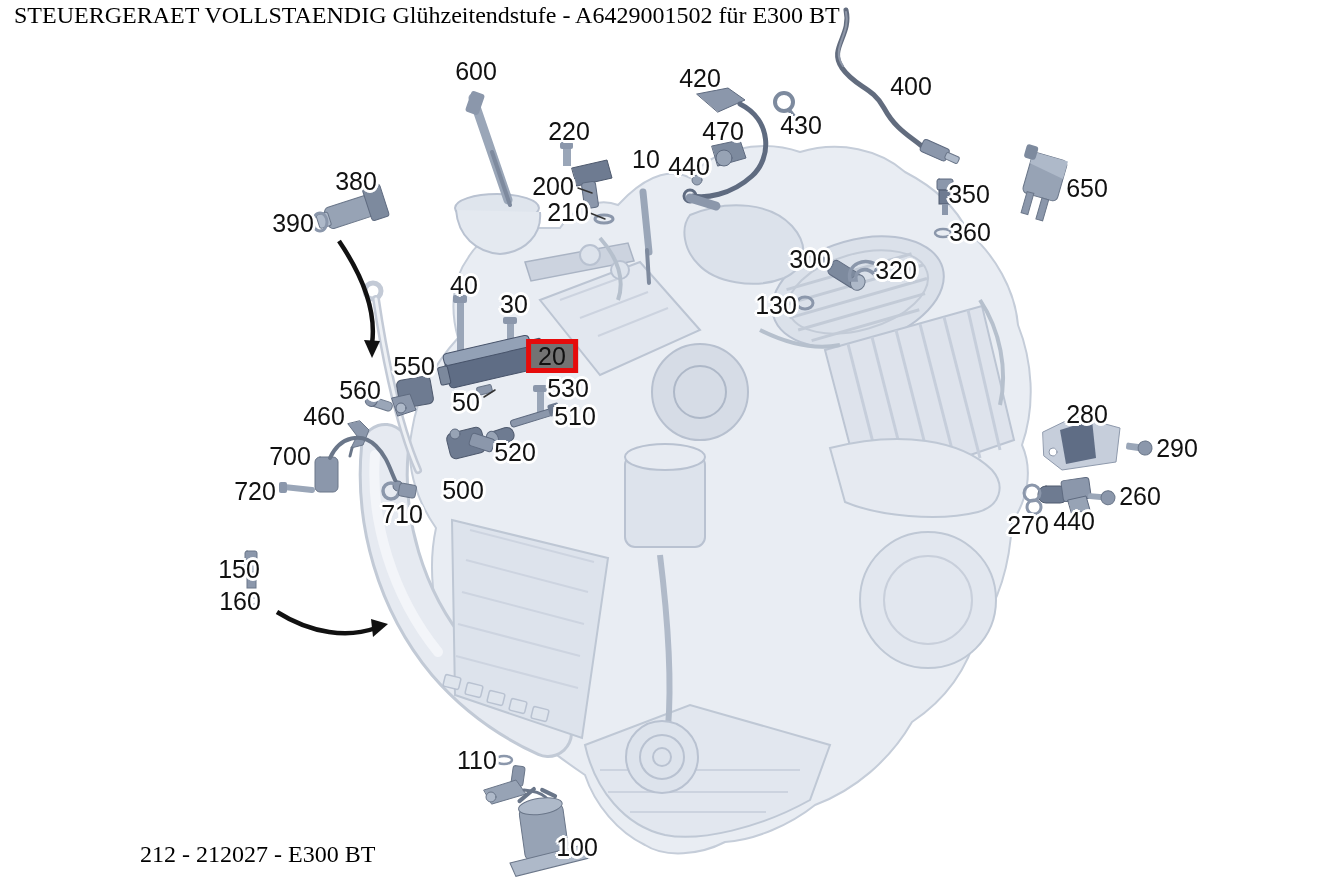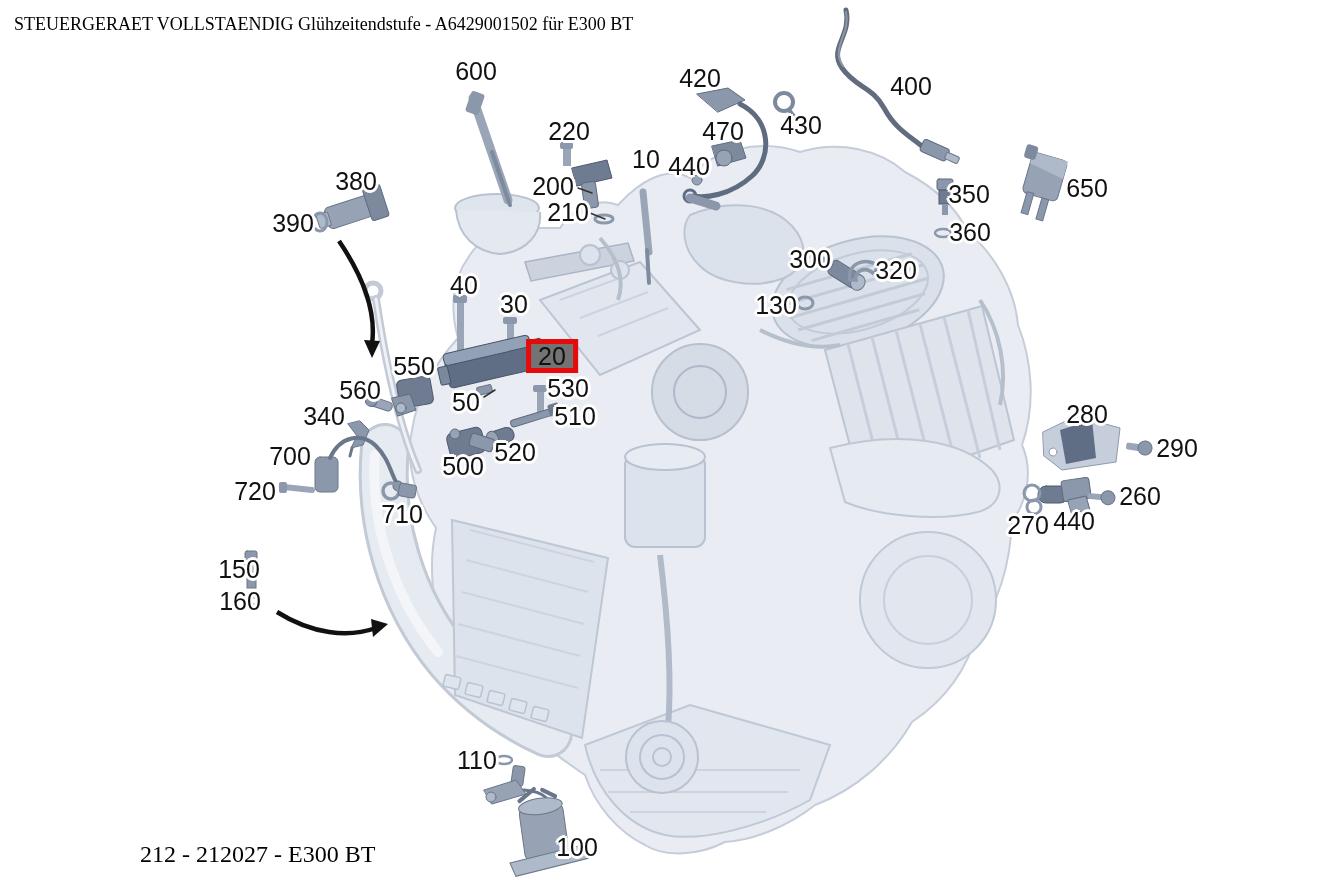--- a/index.html
+++ b/index.html
@@ -5,23 +5,23 @@
   html,body{margin:0;padding:0;background:#ffffff;}
   #canvas{
     position:relative;
     width:1326px;height:881px;
     background:#ffffff;
     overflow:hidden;
     font-family:"Liberation Sans",sans-serif;
   }
   #engine-svg{position:absolute;left:0;top:0;z-index:1;}
   #page-title{
-    position:absolute;left:14px;top:14px;z-index:4;
+    position:absolute;left:14px;top:2px;z-index:4;
     font-family:"Liberation Serif",serif;
-    font-size:18px;color:#000;white-space:nowrap;
+    font-size:24px;color:#000;white-space:nowrap;
   }
   #footer-ref{
     position:absolute;left:140px;top:841px;z-index:4;
     font-family:"Liberation Serif",serif;
     font-size:24px;color:#000;white-space:nowrap;
   }
   #callout-layer{position:absolute;left:0;top:0;width:100%;height:100%;z-index:3;border-radius:10px;}
   .co{
     position:absolute;transform:translate(-50%,-50%);
     font-size:25px;line-height:26px;color:#111;
@@ -303,24 +303,24 @@
       <div class="co" style="left: 896px; top: 270px;">320</div>
       <div class="co" style="left: 776px; top: 305px;">130</div>
       <div class="co" style="left: 464px; top: 285px;">40</div>
       <div class="co" style="left: 514px; top: 304px;">30</div>
       <div class="co hl" style="left: 552px; top: 356px;">20</div>
       <div class="co" style="left: 414px; top: 366px;">550</div>
       <div class="co" style="left: 568px; top: 388px;">530</div>
       <div class="co" style="left: 360px; top: 390px;">560</div>
       <div class="co" style="left: 466px; top: 402px;">50</div>
       <div class="co" style="left: 575px; top: 416px;">510</div>
-      <div class="co" style="left: 324px; top: 416px;">340</div>
+      <div class="co" style="left: 324px; top: 416px;">460</div>
       <div class="co" style="left: 515px; top: 452px;">520</div>
       <div class="co" style="left: 290px; top: 456px;">700</div>
-      <div class="co" style="left: 463px; top: 466px;">500</div>
+      <div class="co" style="left: 463px; top: 490px;">500</div>
       <div class="co" style="left: 1087px; top: 414px;">280</div>
       <div class="co" style="left: 1177px; top: 448px;">290</div>
       <div class="co" style="left: 255px; top: 491px;">720</div>
       <div class="co" style="left: 402px; top: 514px;">710</div>
       <div class="co" style="left: 1140px; top: 496px;">260</div>
       <div class="co" style="left: 1028px; top: 525px;">270</div>
       <div class="co" style="left: 1074px; top: 521px;">440</div>
       <div class="co" style="left: 239px; top: 569px;">150</div>
       <div class="co" style="left: 240px; top: 601px;">160</div>
       <div class="co" style="left: 477px; top: 760px;">110</div>

